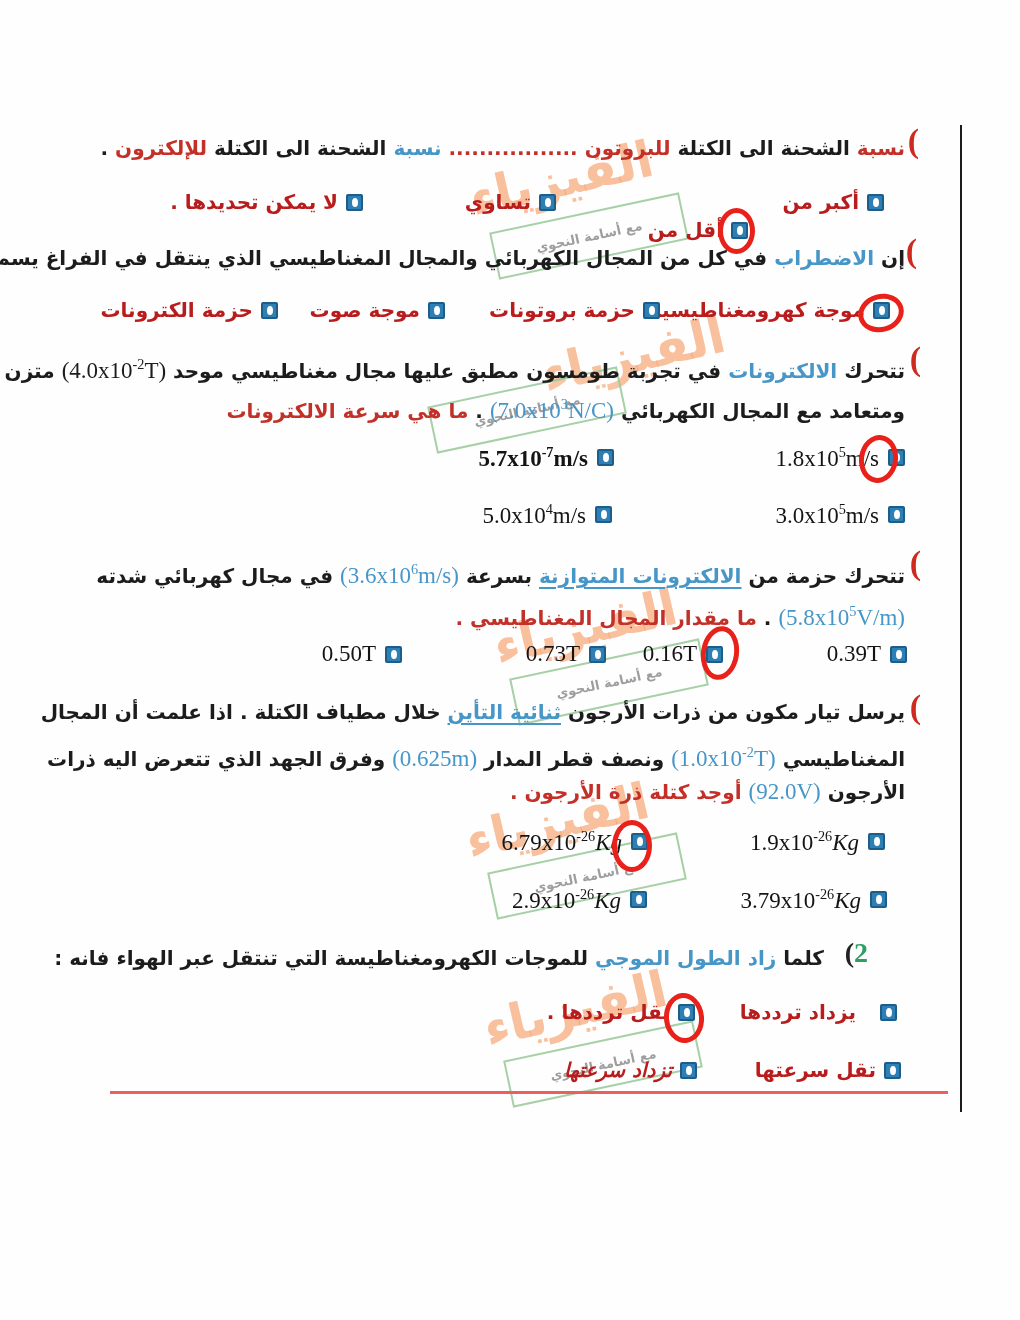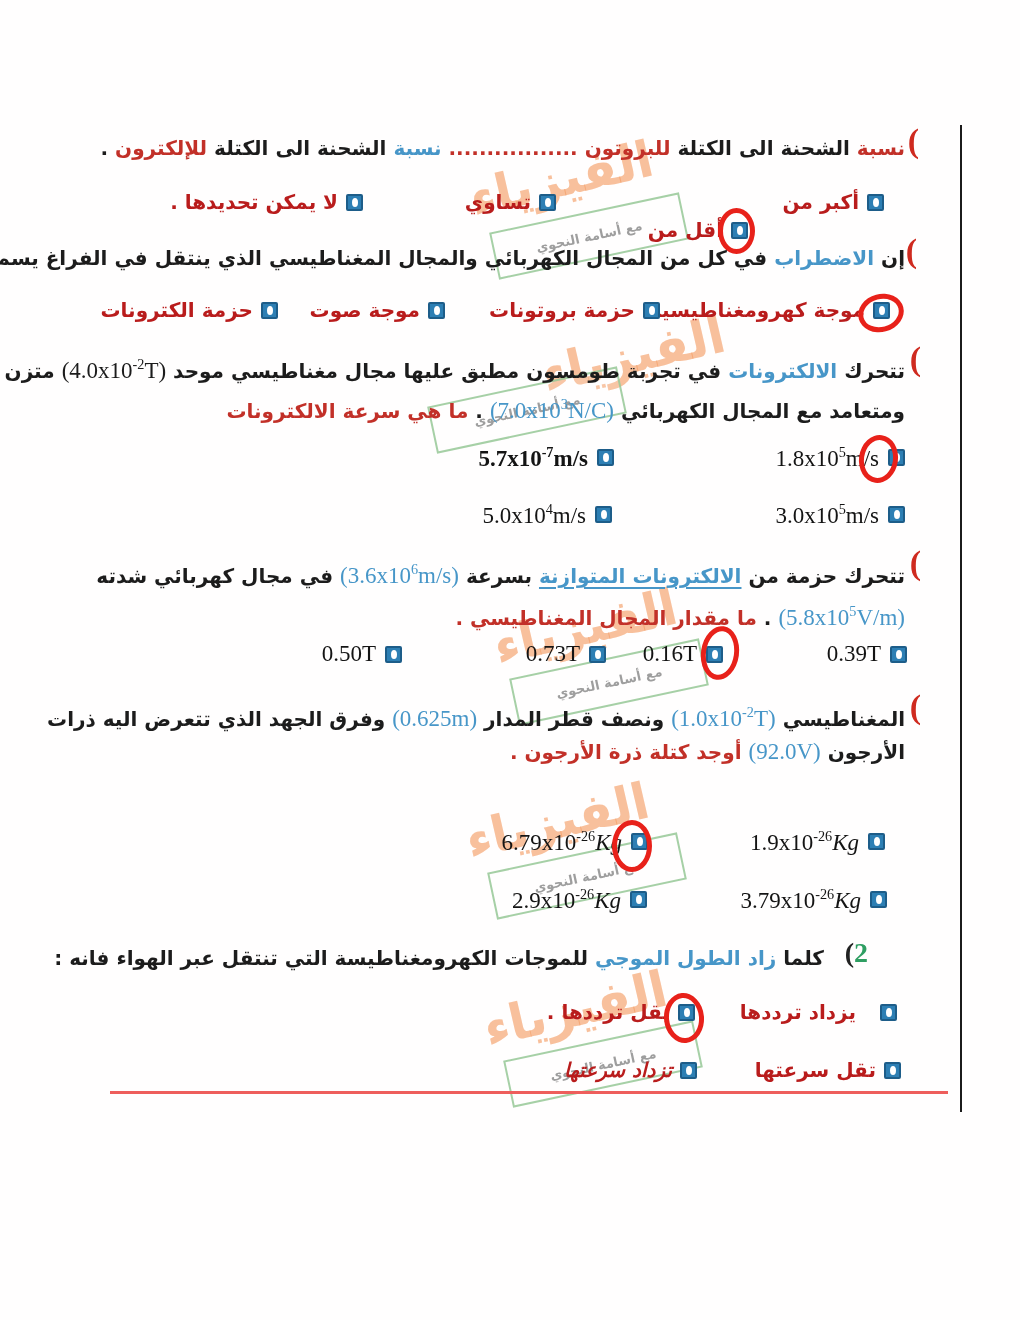--- a/index.html
+++ b/index.html
@@ -224,20 +224,25 @@
   <div class="optv" style="right:113px;top:641px;margin-left:19px;">
     <span class="vtext"><span>0.39T</span></span>
     <span class="cb">
         <span class="cb-dot"></span>
       </span>
   </div>
 
   <span class="qmark" style="right:99px;top:690px;">(</span>
   <div class="qp" style="top:692px;">
     <div class="qline">
+      <span class="k">يرسل تيار مكون من ذرات الأرجون</span>
+      <span class="bu">ثنائية التأين</span>
+      <span class="k">خلال مطياف الكتلة . اذا علمت أن المجال</span>
+    </div>
+    <div class="qline">
       <span class="k">المغناطيسي</span>
       <span class="lat blue" dir="ltr"><span>(1.0x10</span><sup>-2</sup><span>T)</span></span>
       <span class="k">ونصف قطر المدار</span>
       <span class="lat blue" dir="ltr"><span>(0.625m)</span></span>
       <span class="k">وفرق الجهد الذي تتعرض اليه ذرات</span>
     </div>
     <div class="qline">
       <span class="k">الأرجون</span>
       <span class="lat blue" dir="ltr"><span>(92.0V)</span></span>
       <span class="r">أوجد كتلة ذرة الأرجون .</span>

